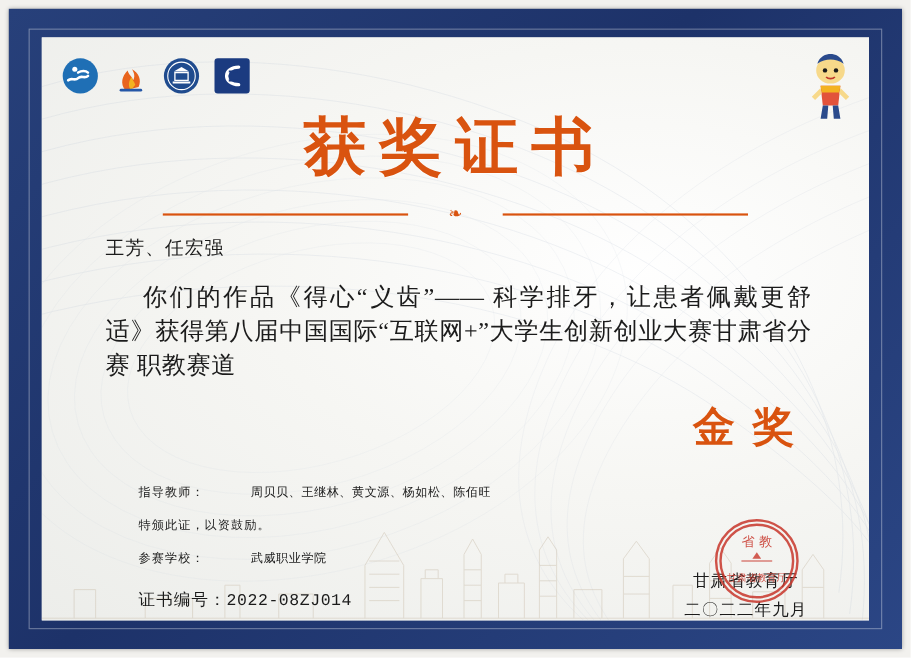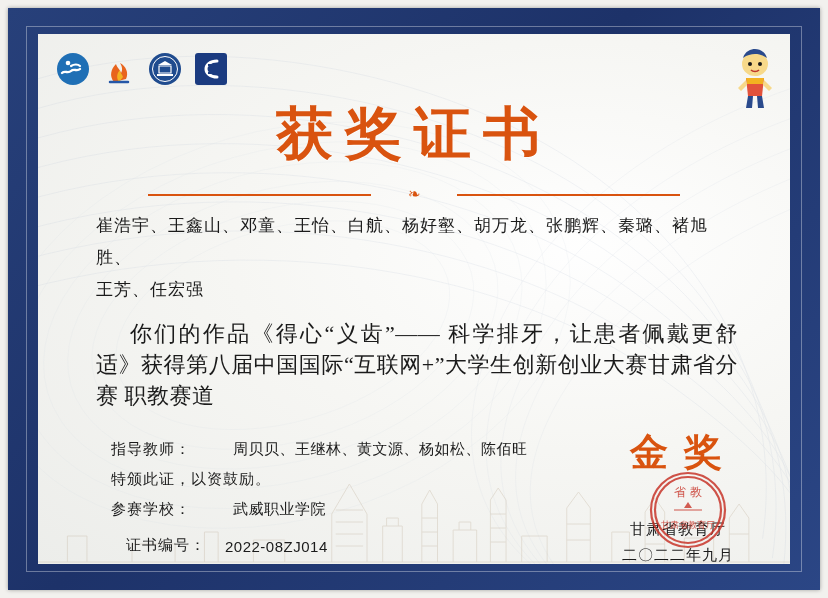--- a/index.html
+++ b/index.html
@@ -174,26 +174,27 @@
     font-family: "DejaVu Sans", sans-serif;
     font-weight: bold;
     font-size: 38px;
     letter-spacing: 16px;
     color: #d9530f;
   }
 
   
   .info-block {
     position: absolute;
-    left: 73px;
+    left: 88px;
     top: 400px;
     z-index: 3;
     color: #1b1b1b;
-    font-size: 15px;
+    font-size: 11px;
     line-height: 30px;
+    font-family: Liberation Mono, monospace;
   }
   .info-row {
     display: flex;
     align-items: baseline;
     white-space: nowrap;
   }
   .info-label {
     letter-spacing: 1px;
     margin-right: 6px;
   }
@@ -204,22 +205,22 @@
     left: 88px;
     top: 502px;
     z-index: 3;
     font-size: 15px;
     letter-spacing: 1px;
     color: #1b1b1b;
     display: flex;
     align-items: flex-end;
   }
   .cert-no .num {
-    margin-left: 19px;
-    font-family: Liberation Sans, sans-serif;
+    margin-left: 0;
+    font-family: Liberation Mono, monospace;
     letter-spacing: 0.5px;
   }
 
   
   .issuer {
     position: absolute;
     right: 56px;
     top: 482px;
     z-index: 3;
     text-align: center;
@@ -351,21 +352,20 @@
 
       <div class="cert-title">获奖证书</div>
 
       <div class="divider">
         <div class="line left"></div>
         <div class="orn">❧</div>
         <div class="line right"></div>
       </div>
 
       <div class="body-text">
-        <div class="names">崔浩宇、王鑫山、邓童、王怡、白航、杨好壑、胡万龙、张鹏辉、秦璐、褚旭胜、</div>
         <div class="names">王芳、任宏强</div>
         <div class="para">你们的作品《得心“义齿”—— 科学排牙，让患者佩戴更舒适》获得第八届中国国际“互联网+”大学生创新创业大赛甘肃省分赛 职教赛道</div>
         <div class="award">金奖</div>
       </div>
 
       <div class="info-block">
         <div class="info-row">
           <span class="info-label">指导教师：</span>
           <span class="info-value">周贝贝、王继林、黄文源、杨如松、陈佰旺</span>
         </div>

